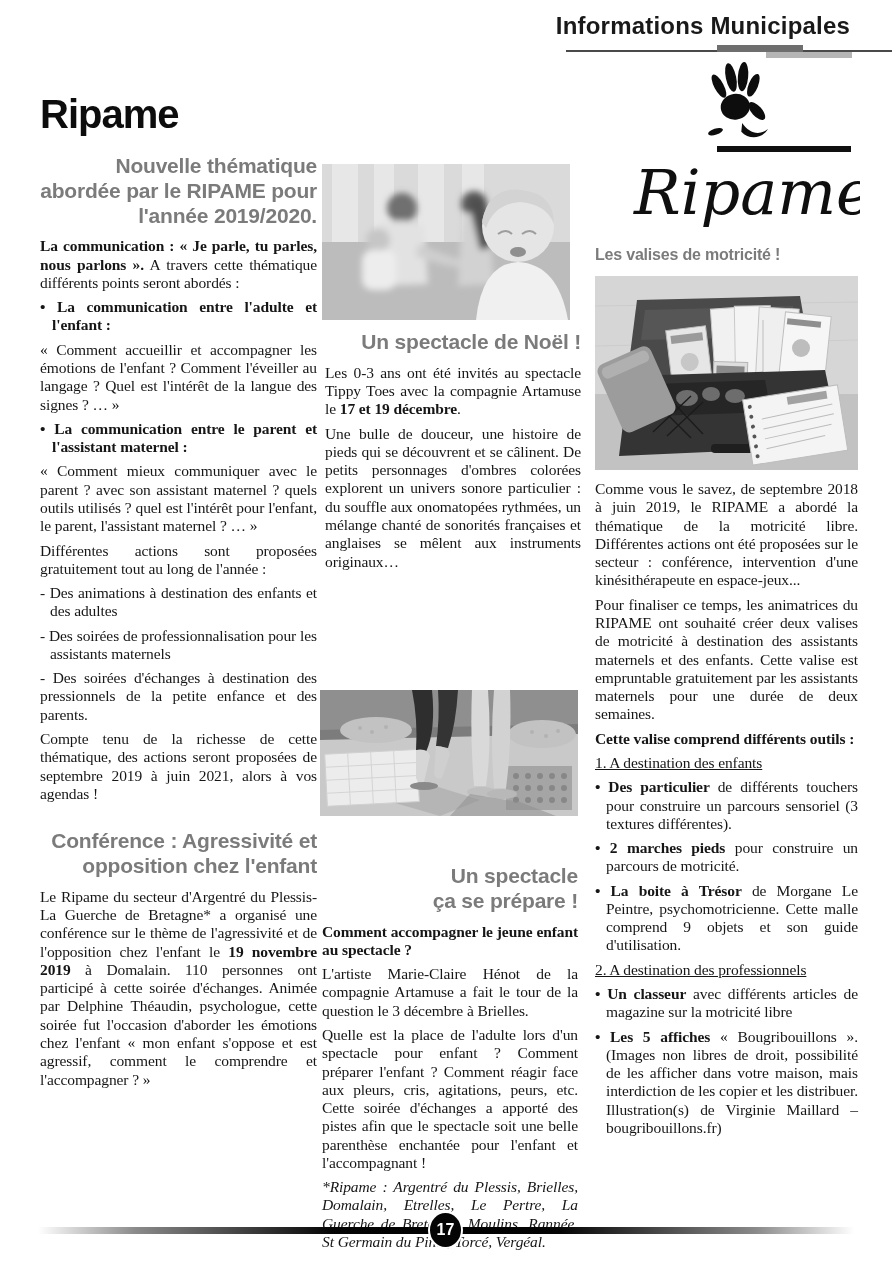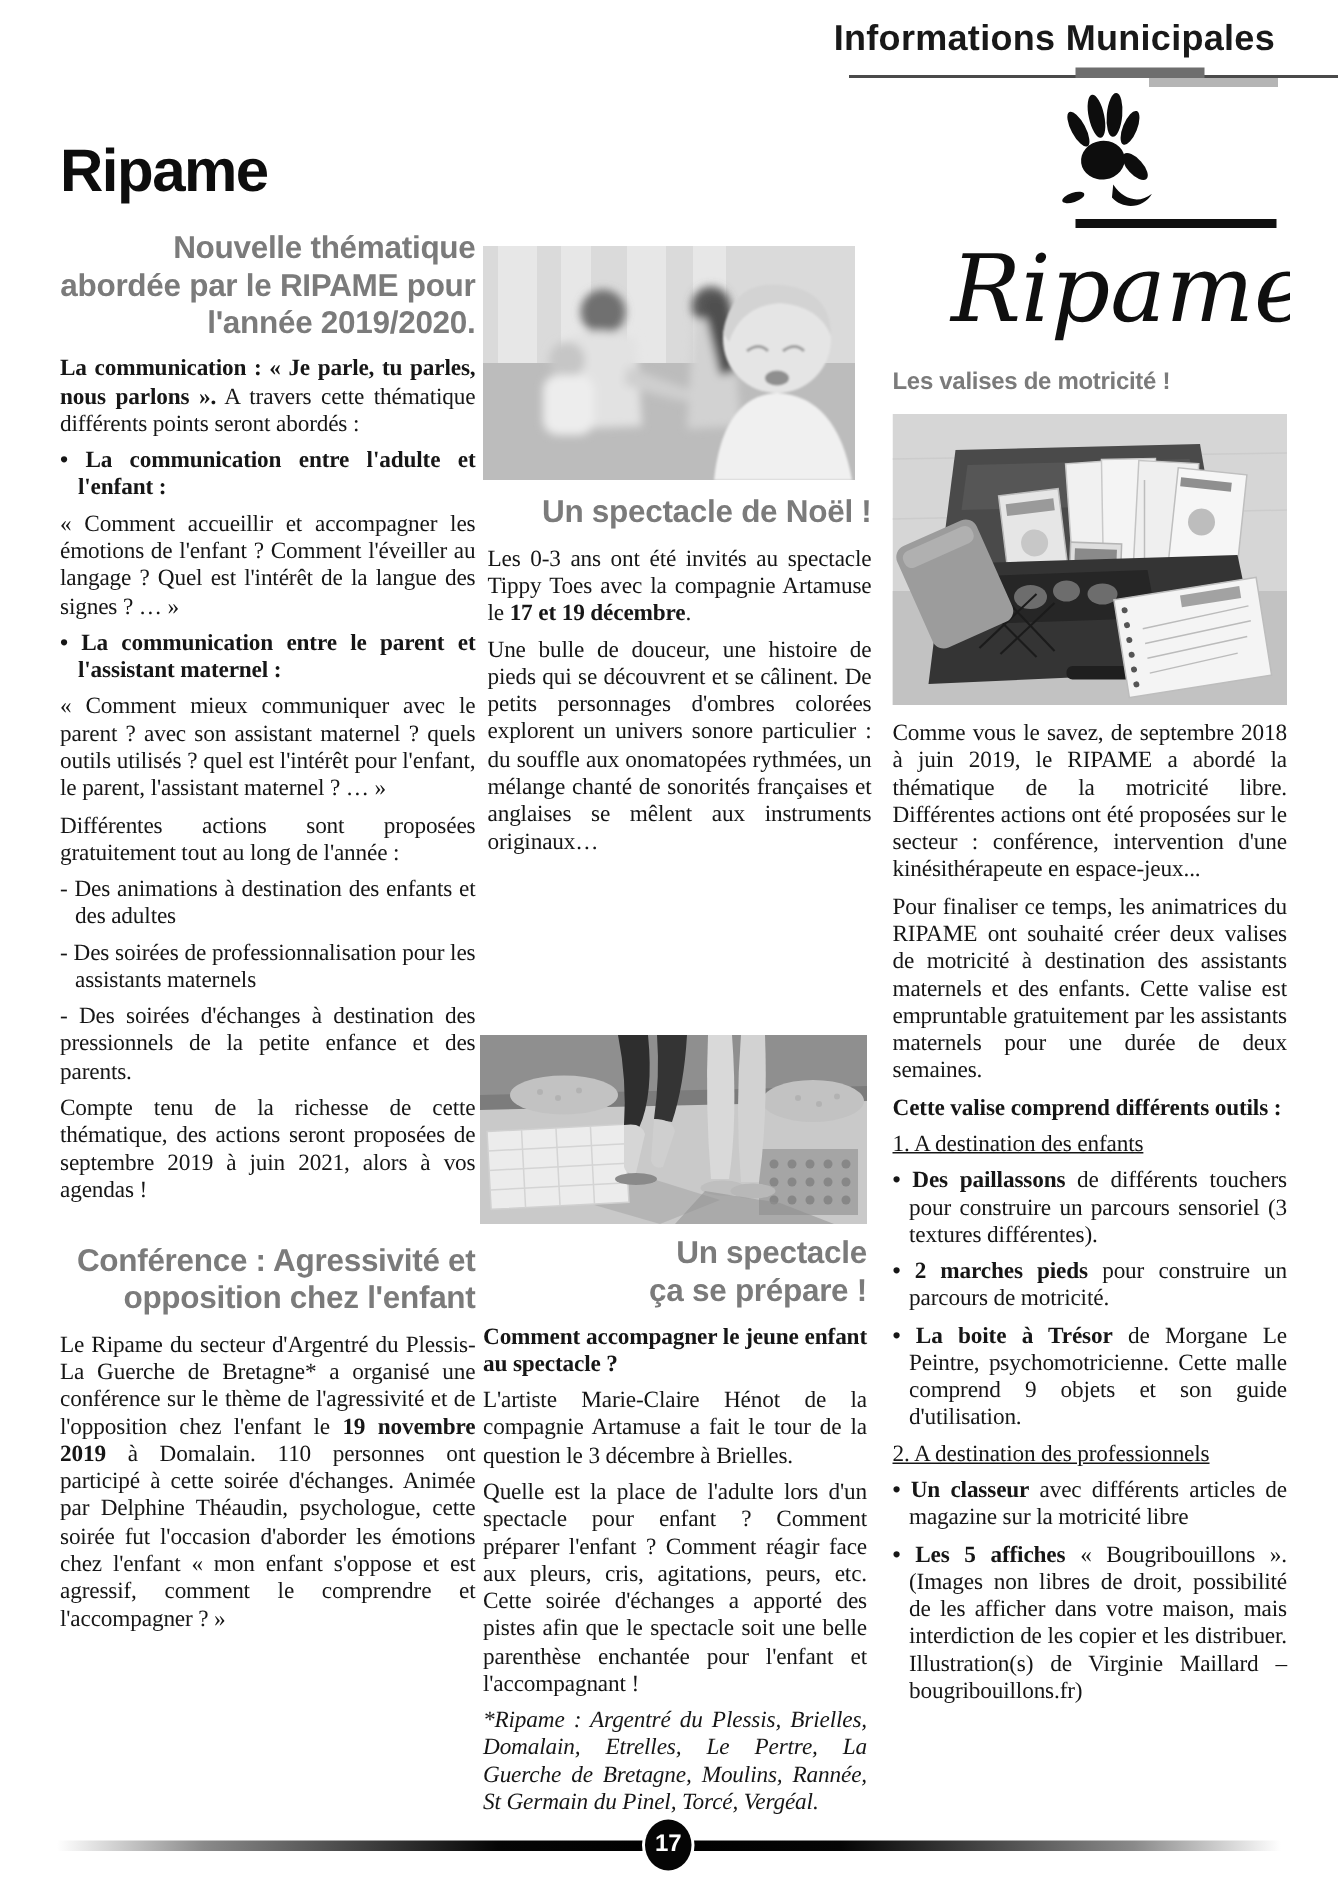--- a/index.html
+++ b/index.html
@@ -19,21 +19,21 @@
   .hdr-bar-light{top:52px;left:766px;width:86px;height:6px;background:#b5b5b5;}
   
   .hand{top:54px;left:694px;}
   .logo-rule{top:146px;left:717px;width:134px;height:6px;background:#101010;}
   .script{top:150px;left:632px;}
   
   .col{ text-align:justify; font-size:15.5px; line-height:1.18; letter-spacing:-0.1px;}
   .col p{margin:0 0 6px;}
   .leftcol{top:94px;left:40px;width:277px;}
   .midblock1{top:330px;left:325px;width:256px;}
-  .midblock2{top:824px;left:322px;width:256px;}
+  .midblock2{top:864px;left:322px;width:256px;}
   .rightcol{top:480px;left:595px;width:263px;}
   .page-title{
     font-family:"Liberation Sans","DejaVu Sans",sans-serif;font-size:40px;font-weight:800;
     letter-spacing:-1px;color:#0d0d0d;margin:0 0 20px;text-align:left;line-height:1;
   }
   .ghead{
     font-family:"Liberation Sans","DejaVu Sans",sans-serif;font-weight:bold;color:#7b7b7b;
     font-size:21px;line-height:1.18;letter-spacing:-0.2px;margin:0 0 9px;text-align:right;
   }
   .ghead.mt{margin-top:26px;}
@@ -155,21 +155,21 @@
         <line x1="168" y1="168" x2="228" y2="164"></line>
       </g>
   </g>
 </svg>
 
 <div class="abs col rightcol">
   <p>Comme vous le savez, de septembre 2018 à juin 2019, le RIPAME a abordé la thématique de la motricité libre. Différentes actions ont été proposées sur le secteur : conférence, intervention d'une kinésithérapeute en espace-jeux...</p>
   <p>Pour finaliser ce temps, les animatrices du RIPAME ont souhaité créer deux valises de motricité à destination des assistants maternels et des enfants. Cette valise est empruntable gratuitement par les assistants maternels pour une durée de deux semaines.</p>
   <p class="bold">Cette valise comprend différents outils :</p>
   <p class="subu"><span class="underl">1. A destination des enfants</span></p>
-  <p class="kbullet"><b>• Des paillassons</b><span> de différents touchers pour construire un parcours sensoriel (3 textures différentes).</span></p>
+  <p class="kbullet"><b>• Des particulier</b><span> de différents touchers pour construire un parcours sensoriel (3 textures différentes).</span></p>
   <p class="kbullet"><b>• 2 marches pieds</b><span> pour construire un parcours de motricité.</span></p>
   <p class="kbullet"><b>• La boite à Trésor</b><span> de Morgane Le Peintre, psychomotricienne. Cette malle comprend 9 objets et son guide d'utilisation.</span></p>
   <p class="subu"><span class="underl">2. A destination des professionnels</span></p>
   <p class="kbullet"><b>• Un classeur</b><span> avec différents articles de magazine sur la motricité libre</span></p>
   <p class="kbullet"><b>• Les 5 affiches</b><span> « Bougribouillons ». (Images non libres de droit, possibilité de les afficher dans votre maison, mais interdiction de les copier et les distribuer. Illustration(s) de Virginie Maillard – bougribouillons.fr)</span></p>
 </div>
 
 <svg class="abs photo ph1" width="248" height="156" viewBox="0 0 248 156">
   <defs>
     <filter id="b3">

